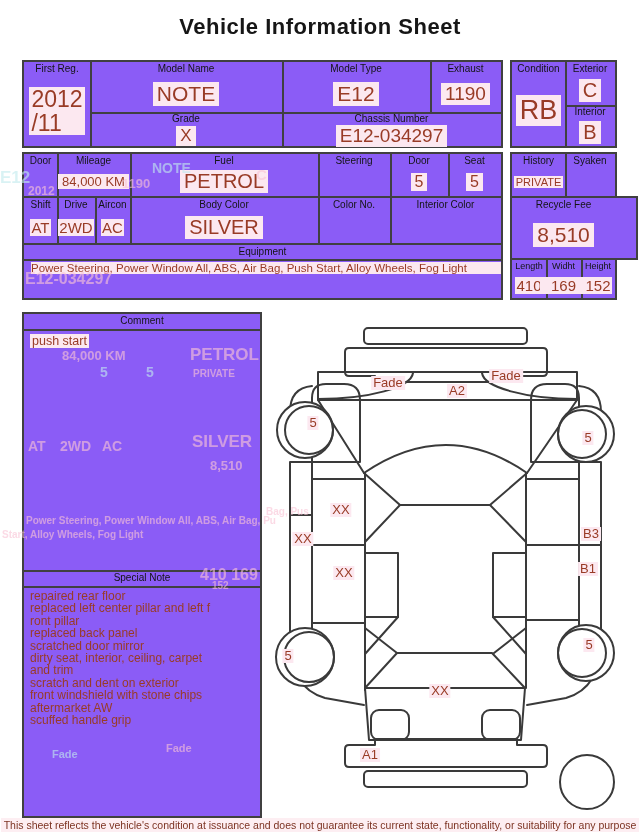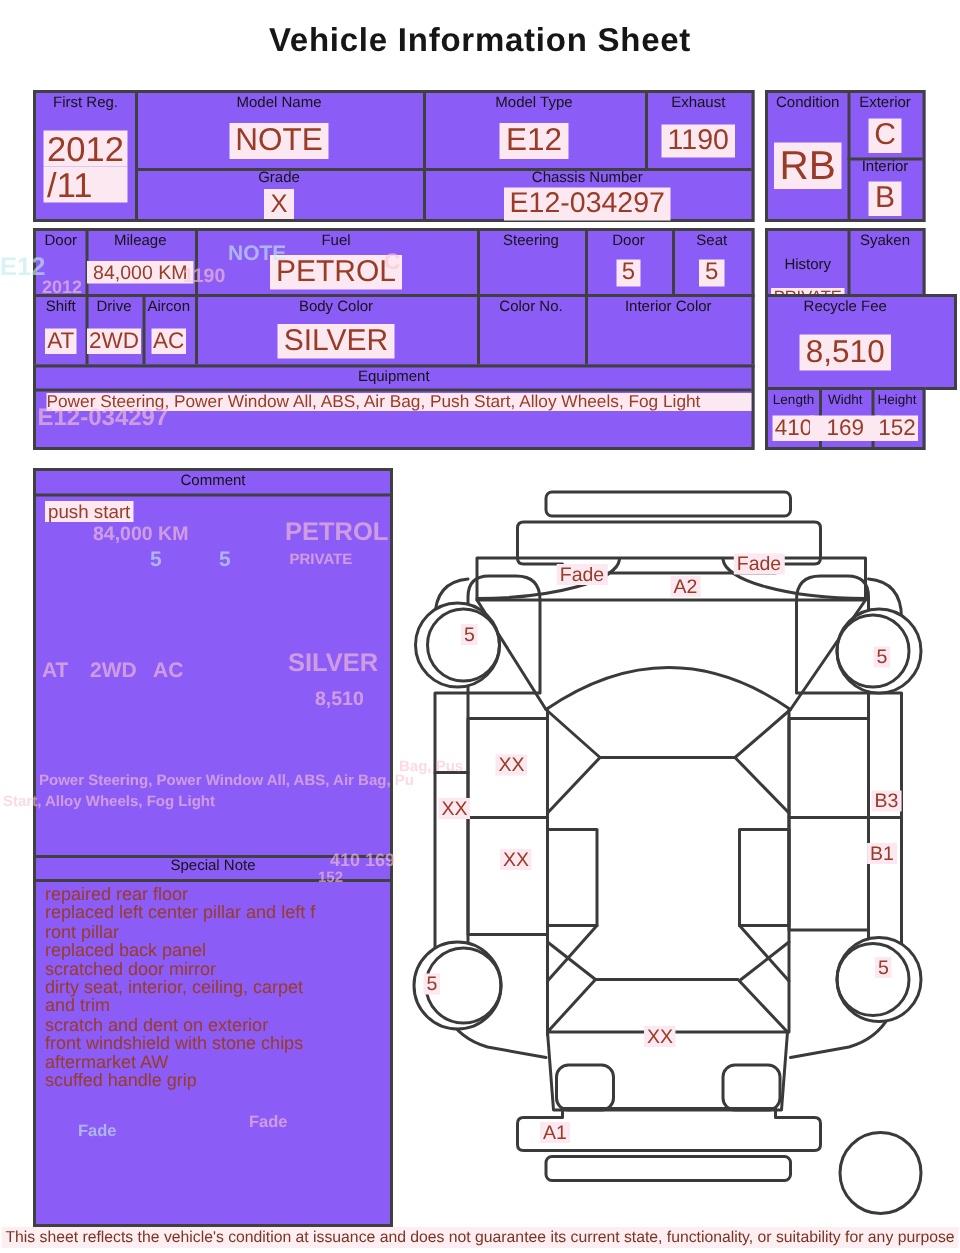--- a/index.html
+++ b/index.html
@@ -204,21 +204,21 @@
 </div>
 
 <div class="box" style="left:22px;top:243px;width:481px;height:57px;">
   <div class="sec-head" style="top:1px;">Equipment</div>
   <div class="hline" style="left:0;top:14px;width:477px;"></div>
   <div class="eq-text">Power Steering, Power Window  All, ABS, Air Bag, Push Start, Alloy Wheels, Fog Light</div>
 </div>
 
 <div class="box" style="left:510px;top:152px;width:107px;height:46px;">
   <div class="vline" style="left:53px;top:0;height:42px;"></div>
-  <div class="cellc" style="left:0;top:16px;width:53px;height:42px;">
+  <div class="cellc" style="left:0;top:0;width:53px;height:42px;">
     <div class="lab">History</div>
     <div class="valwrap">
         <span class="val" style="font-size:11px;padding:0 2px;">PRIVATE</span>
       </div>
   </div>
   <div class="cellc" style="left:53px;top:0;width:50px;height:42px;">
     <div class="lab">Syaken</div>
     <div class="valwrap">
         <span class="val" style="font-size:11px;"></span>
       </div>
@@ -367,21 +367,21 @@
     <span class="ghost cyan" style="left: 146px; top: 364px; font-size: 14px;">5</span>
     <span class="ghost pink" style="left: 190px; top: 345px; font-size: 17px;">PETROL</span>
     <span class="ghost pink" style="left: 193px; top: 368px; font-size: 10px;">PRIVATE</span>
     <span class="ghost pink" style="left: 28px; top: 438px; font-size: 14px;">AT</span>
     <span class="ghost pink" style="left: 60px; top: 438px; font-size: 14px;">2WD</span>
     <span class="ghost pink" style="left: 102px; top: 438px; font-size: 14px;">AC</span>
     <span class="ghost pink" style="left: 192px; top: 432px; font-size: 17px;">SILVER</span>
     <span class="ghost pink" style="left: 210px; top: 458px; font-size: 13px;">8,510</span>
     <span class="ghost pink" style="left: 26px; top: 515px; font-size: 10px;">Power Steering, Power Window  All, ABS, Air Bag, Pu</span>
     <span class="ghost pink" style="left: 2px; top: 529px; font-size: 10px;">Start, Alloy Wheels, Fog Light</span>
-    <span class="ghost pink" style="left: 220px; top: 566px; font-size: 12px;">410  169</span>
+    <span class="ghost pink" style="left: 200px; top: 566px; font-size: 16px;">410  169</span>
     <span class="ghost pink" style="left: 212px; top: 580px; font-size: 10px;">152</span>
     <span class="ghost cyan" style="left: 52px; top: 748px; font-size: 11px;">Fade</span>
     <span class="ghost pink" style="left: 166px; top: 742px; font-size: 11px;">Fade</span>
     <span class="ghost pink" style="left: 266px; top: 506px; font-size: 10px;">Bag, Pus</span>
   </div>
 
 <div class="footer">
   <span>This sheet reflects the vehicle's condition at issuance and does not guarantee its current state, functionality, or suitability for any purpose</span>
 </div>
 

